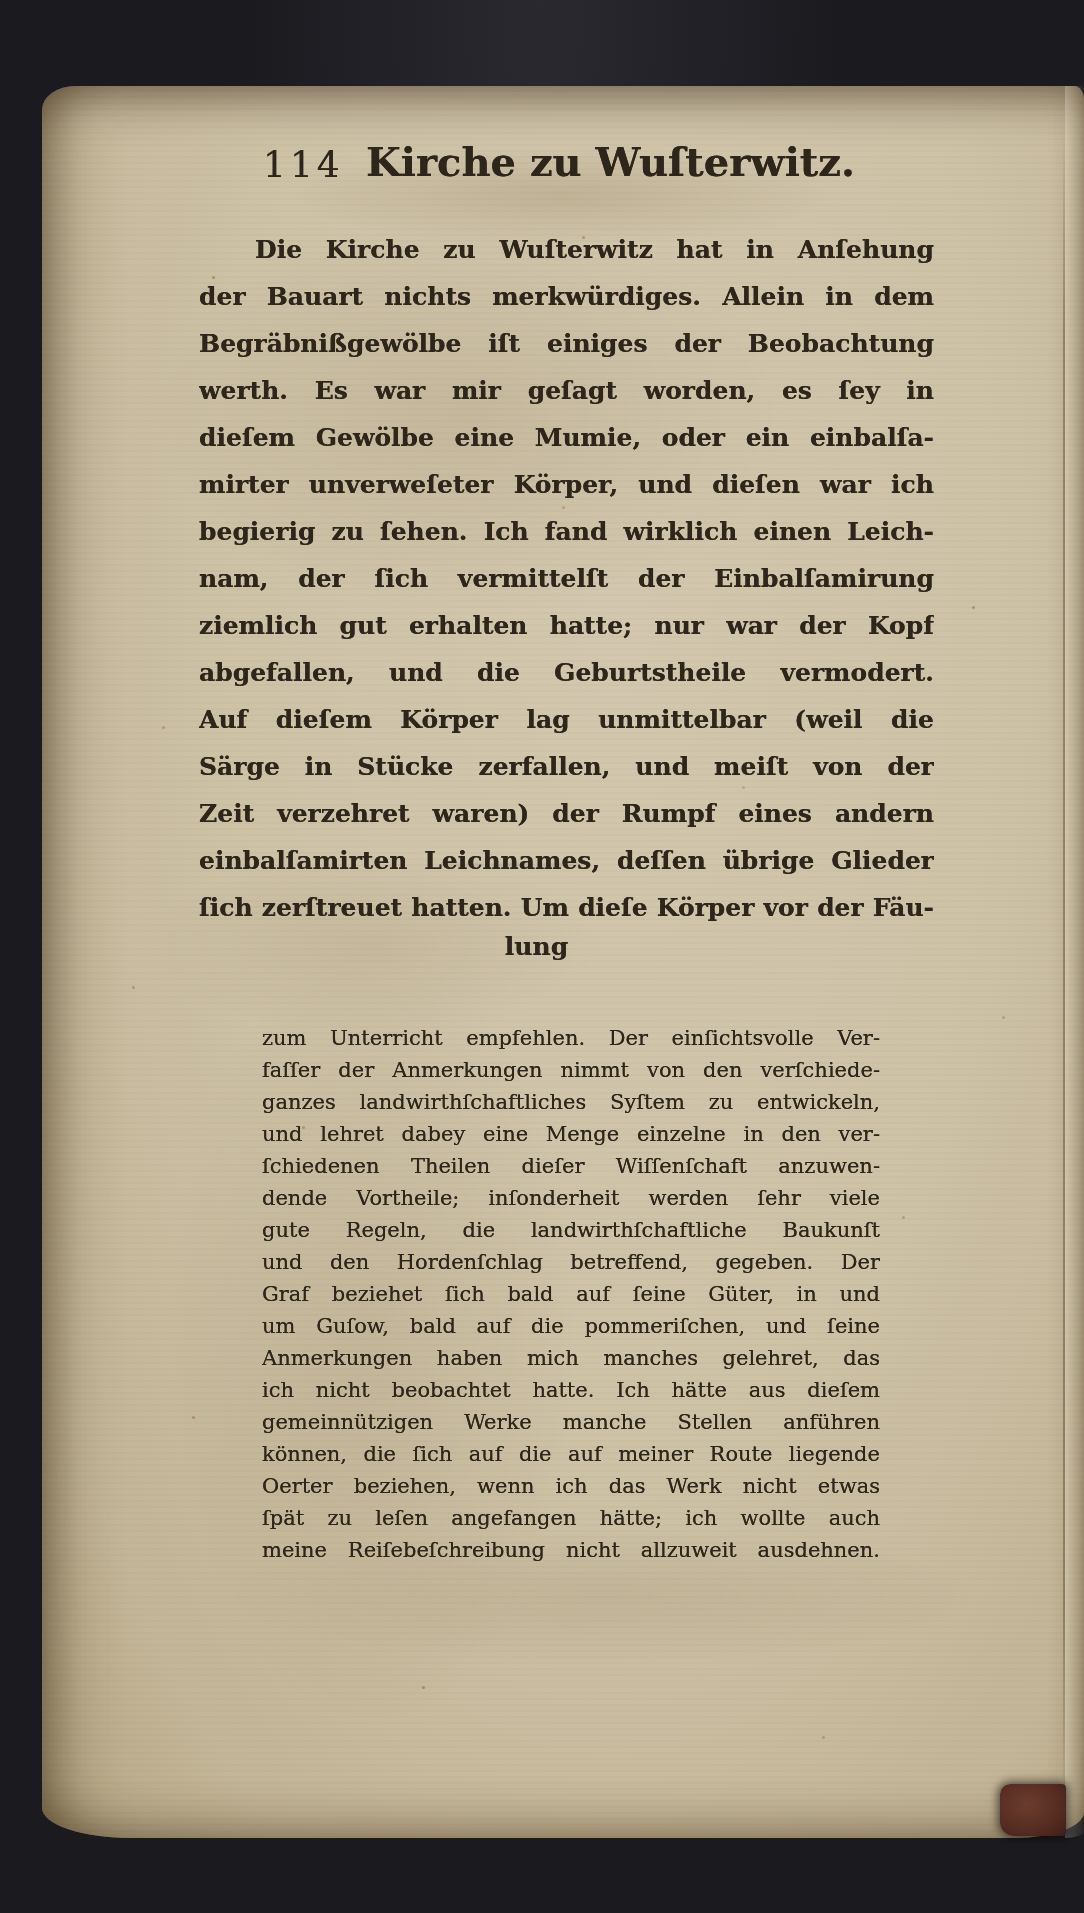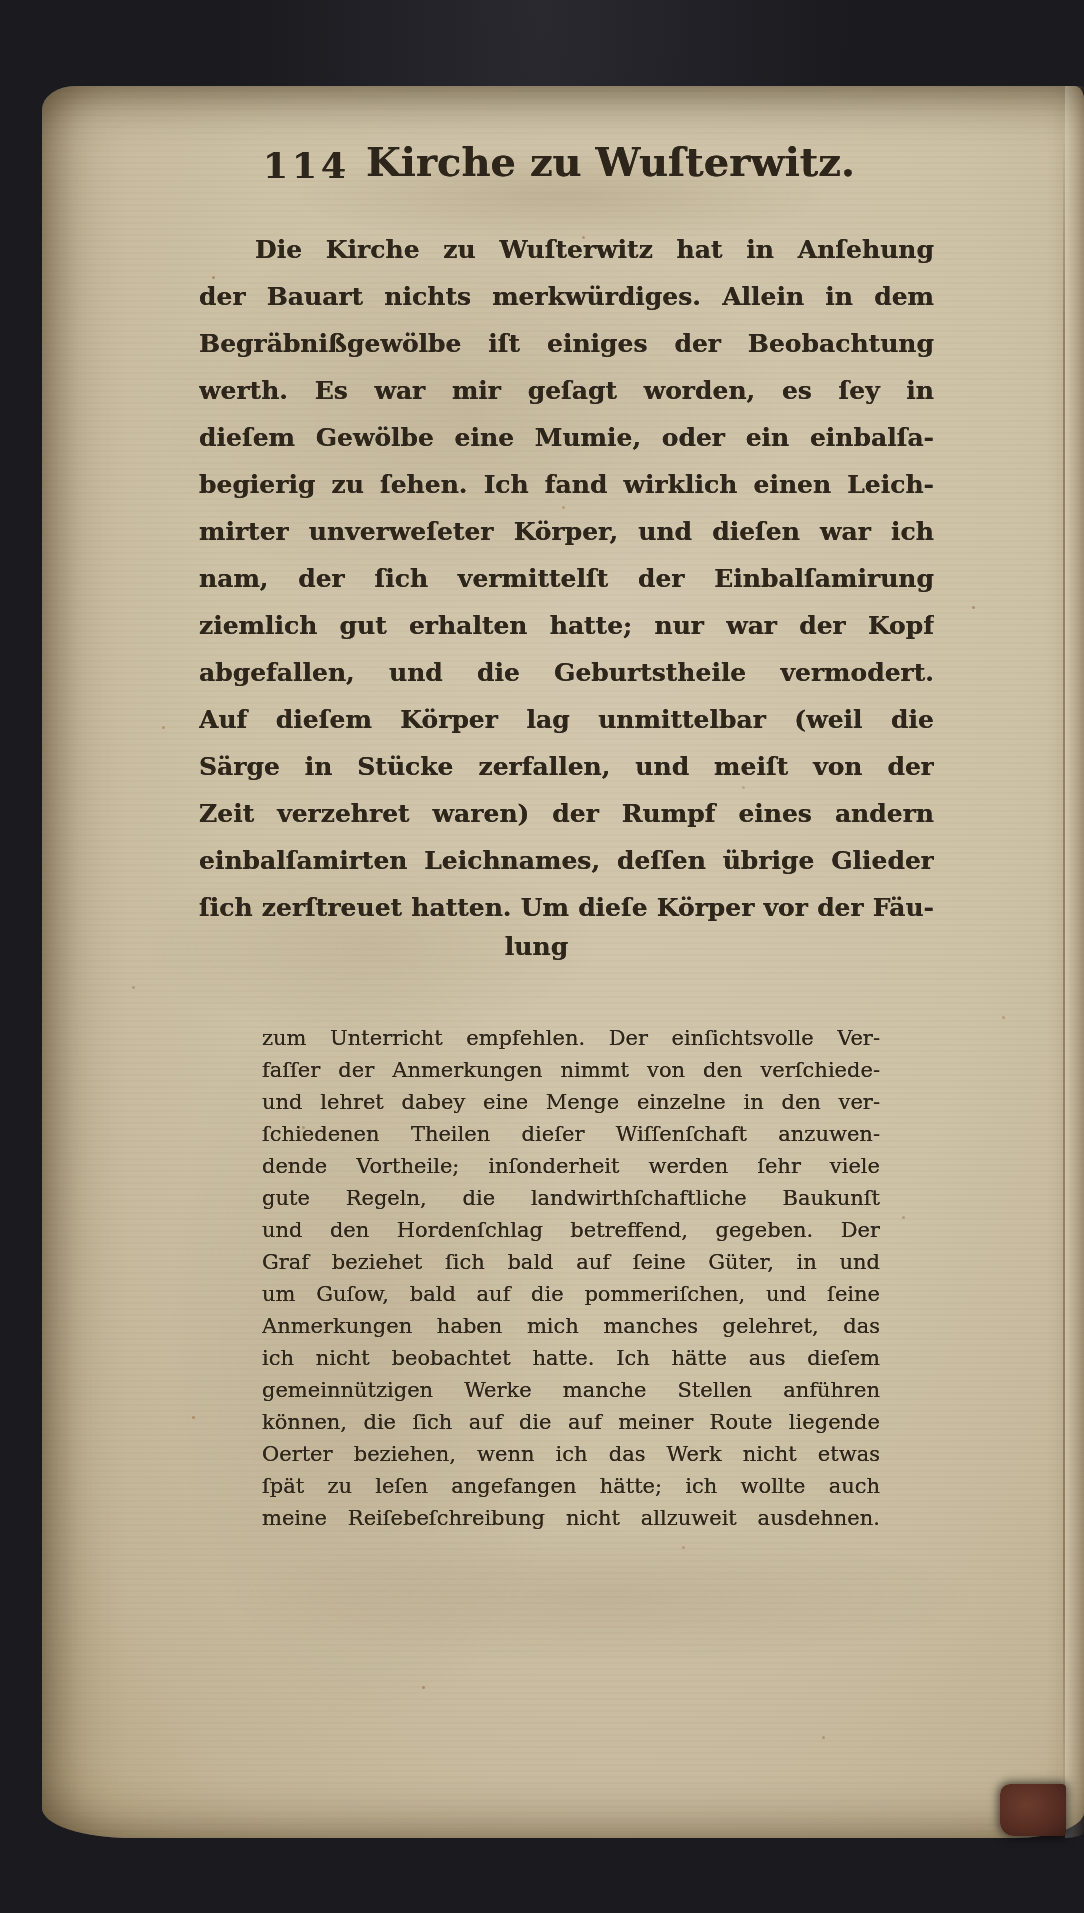--- a/index.html
+++ b/index.html
@@ -87,21 +87,21 @@
   }
   
   .ink { color: #2e261b; text-shadow: 0 0 0.6px rgba(46,38,27,0.9); }
 
   .header-row {
     position: absolute; left: 141px; top: 52px;
     width: 735px; height: 62px;
   }
   .page-number {
     position: absolute; left: 80px; top: 6px;
-    font-size: 36px; font-weight: bold; letter-spacing: 4px;
+    font-size: 36px; font-weight: normal; letter-spacing: 4px;
   }
   .running-header {
     position: absolute; left: 50%; top: 0;
     transform: translateX(-50%);
     margin-left: 60px;
     font-size: 40px; font-weight: bold;
     white-space: nowrap;
   }
 
   .body-text {
@@ -163,37 +163,38 @@
     </div>
 
     <div class="ghost">⸺ ⸺ ⸺</div>
 
     <div class="body-text ink">
       <div class="line indent">Die Kirche zu Wuſterwitz hat in Anſehung</div>
       <div class="line">der Bauart nichts merkwürdiges. Allein in dem</div>
       <div class="line">Begräbnißgewölbe iſt einiges der Beobachtung</div>
       <div class="line">werth. Es war mir geſagt worden, es ſey in</div>
       <div class="line">dieſem Gewölbe eine Mumie, oder ein einbalſa-</div>
+      <div class="line">mirter unverweſeter Körper, und dieſen war ich</div>
       <div class="line">begierig zu ſehen. Ich fand wirklich einen Leich-</div>
-      <div class="line">mirter unverweſeter Körper, und dieſen war ich</div>
       <div class="line">nam, der ſich vermittelſt der Einbalſamirung</div>
       <div class="line">ziemlich gut erhalten hatte; nur war der Kopf</div>
       <div class="line">abgefallen, und die Geburtstheile vermodert.</div>
       <div class="line">Auf dieſem Körper lag unmittelbar (weil die</div>
       <div class="line">Särge in Stücke zerfallen, und meiſt von der</div>
       <div class="line">Zeit verzehret waren) der Rumpf eines andern</div>
       <div class="line">einbalſamirten Leichnames, deſſen übrige Glieder</div>
       <div class="line">ſich zerſtreuet hatten. Um dieſe Körper vor der Fäu-</div>
     </div>
 
     <div class="catchword-row ink">lung</div>
 
     <div class="footnote-text ink">
       <div class="line">zum Unterricht empfehlen. Der einſichtsvolle Ver-</div>
       <div class="line">faſſer der Anmerkungen nimmt von den verſchiede-</div>
+      <div class="line">ganzes landwirthſchaftliches Syſtem zu entwickeln,</div>
       <div class="line">und lehret dabey eine Menge einzelne in den ver-</div>
       <div class="line">ſchiedenen Theilen dieſer Wiſſenſchaft anzuwen-</div>
       <div class="line">dende Vortheile; inſonderheit werden ſehr viele</div>
       <div class="line">gute Regeln, die landwirthſchaftliche Baukunſt</div>
       <div class="line">und den Hordenſchlag betreffend, gegeben. Der</div>
       <div class="line">Graf beziehet ſich bald auf ſeine Güter, in und</div>
       <div class="line">um Guſow, bald auf die pommeriſchen, und ſeine</div>
       <div class="line">Anmerkungen haben mich manches gelehret, das</div>
       <div class="line">ich nicht beobachtet hatte. Ich hätte aus dieſem</div>
       <div class="line">gemeinnützigen Werke manche Stellen anführen</div>

